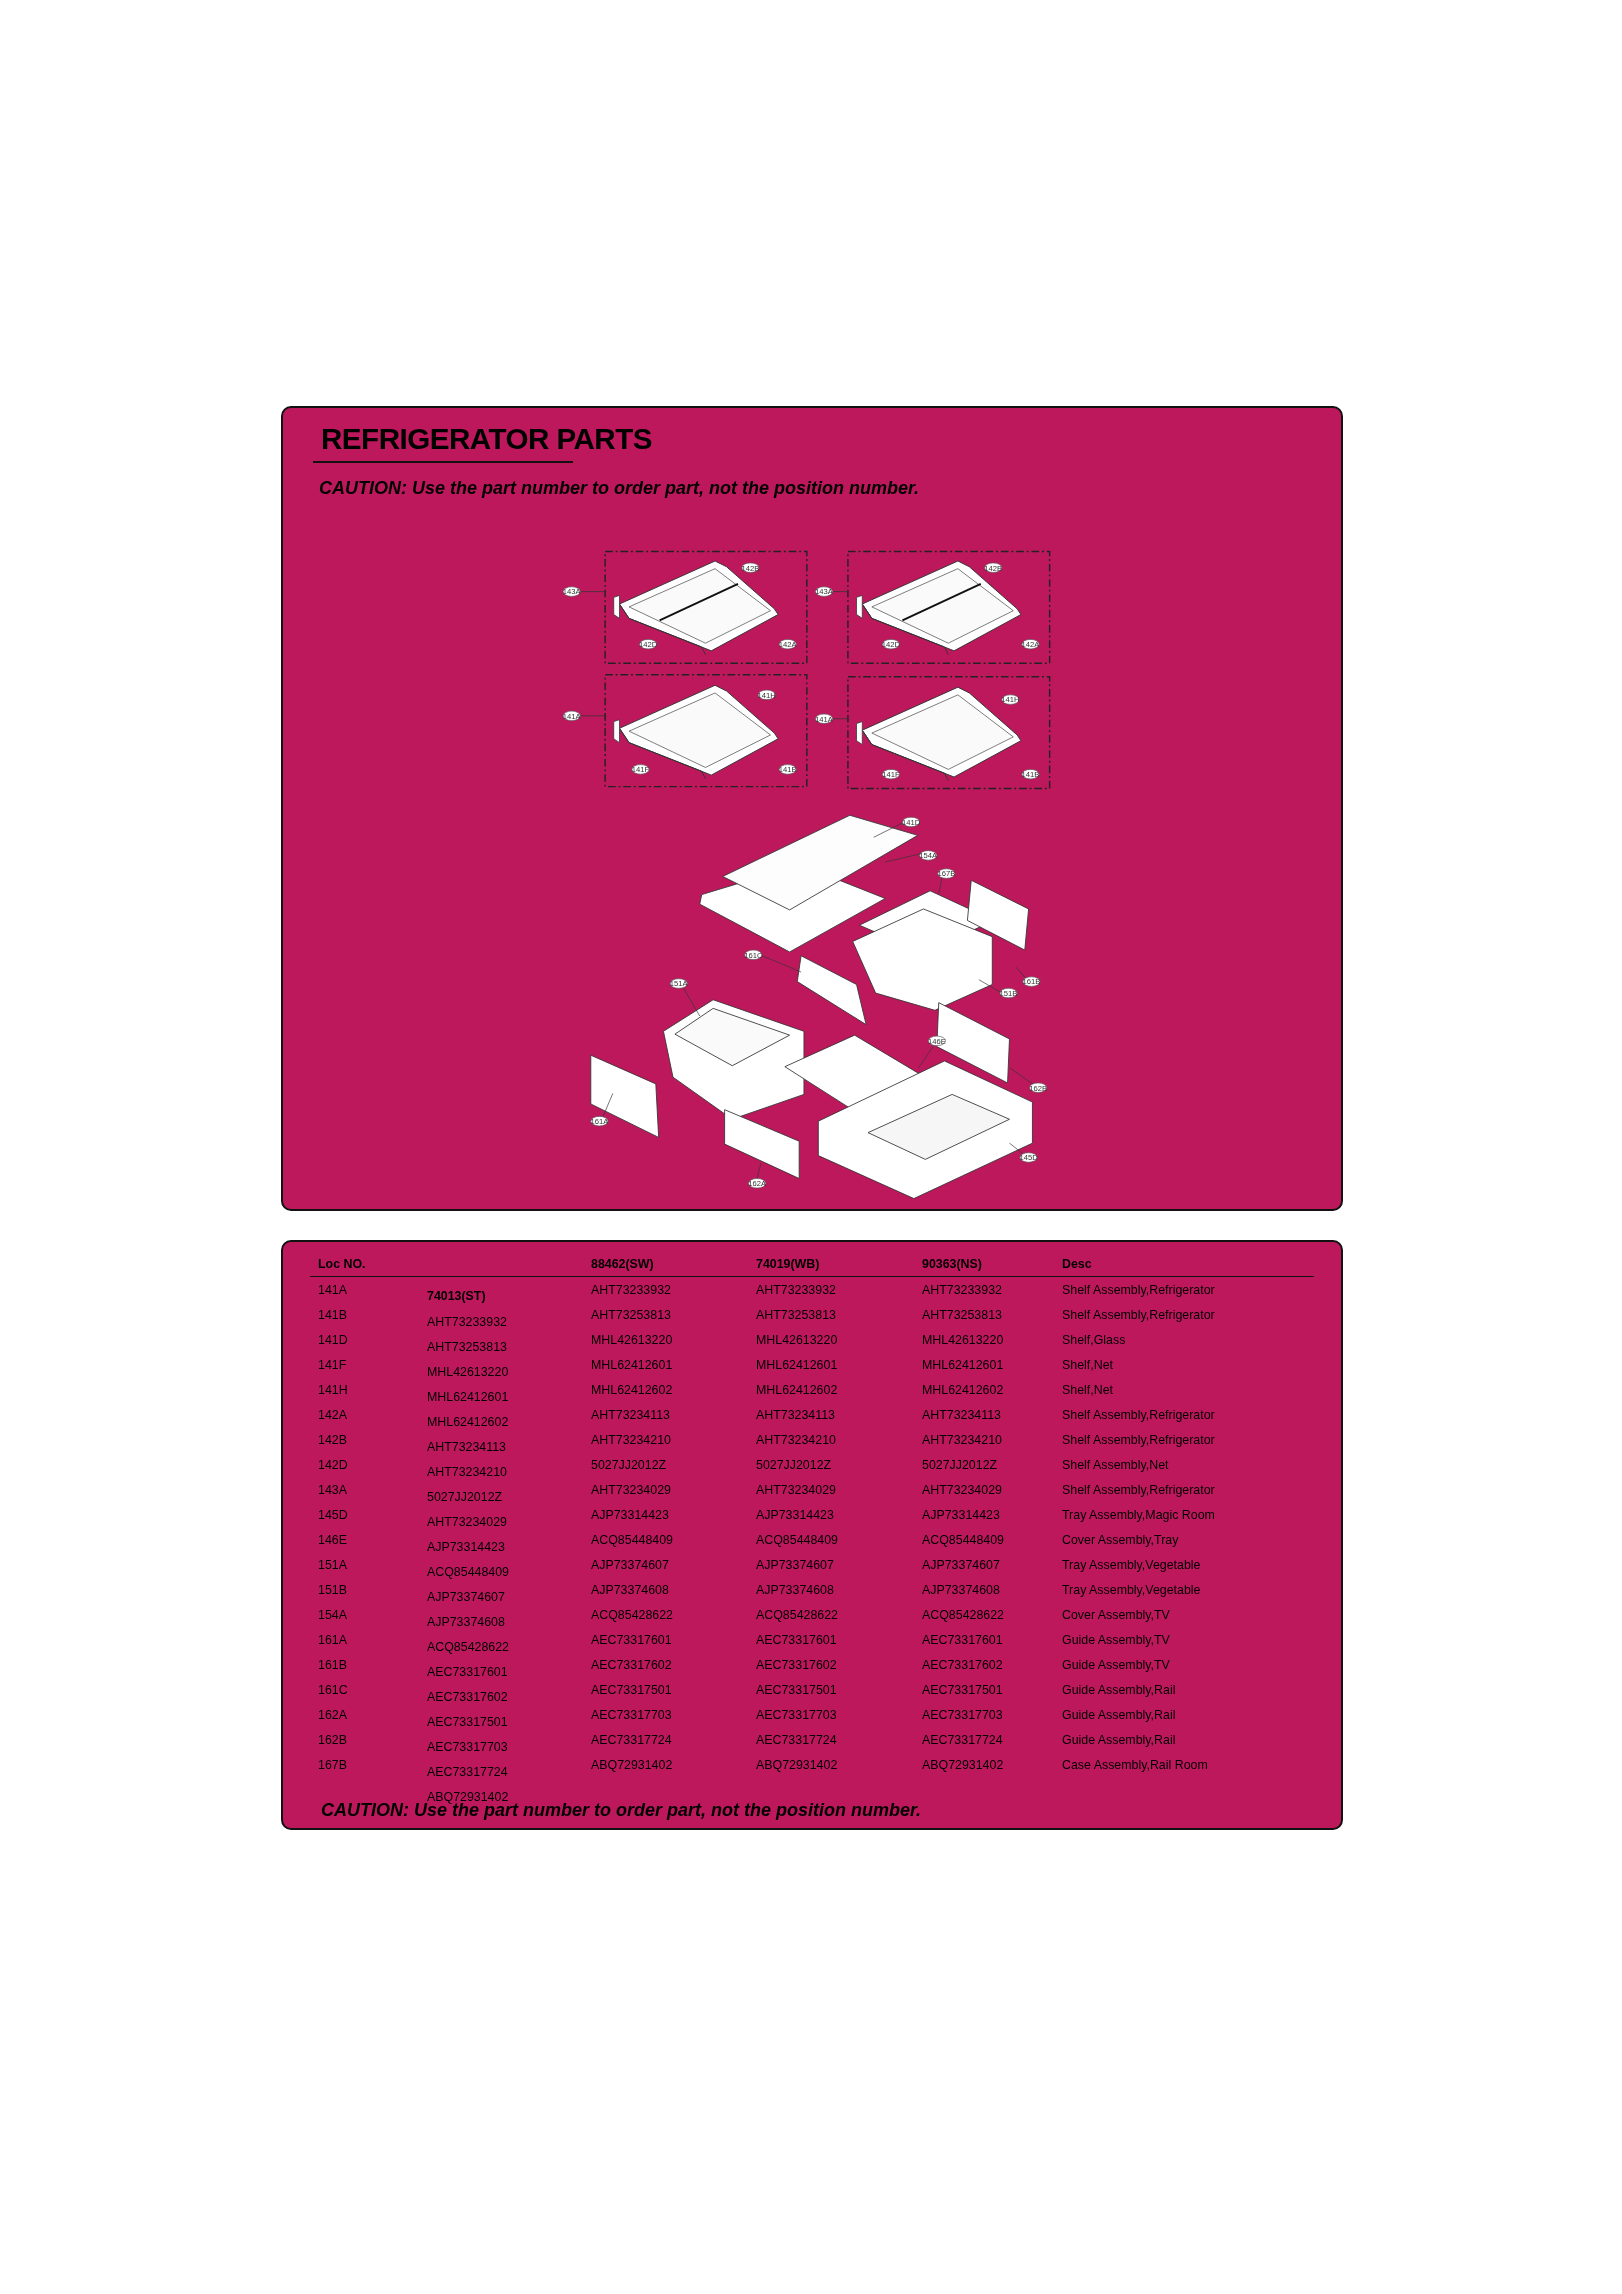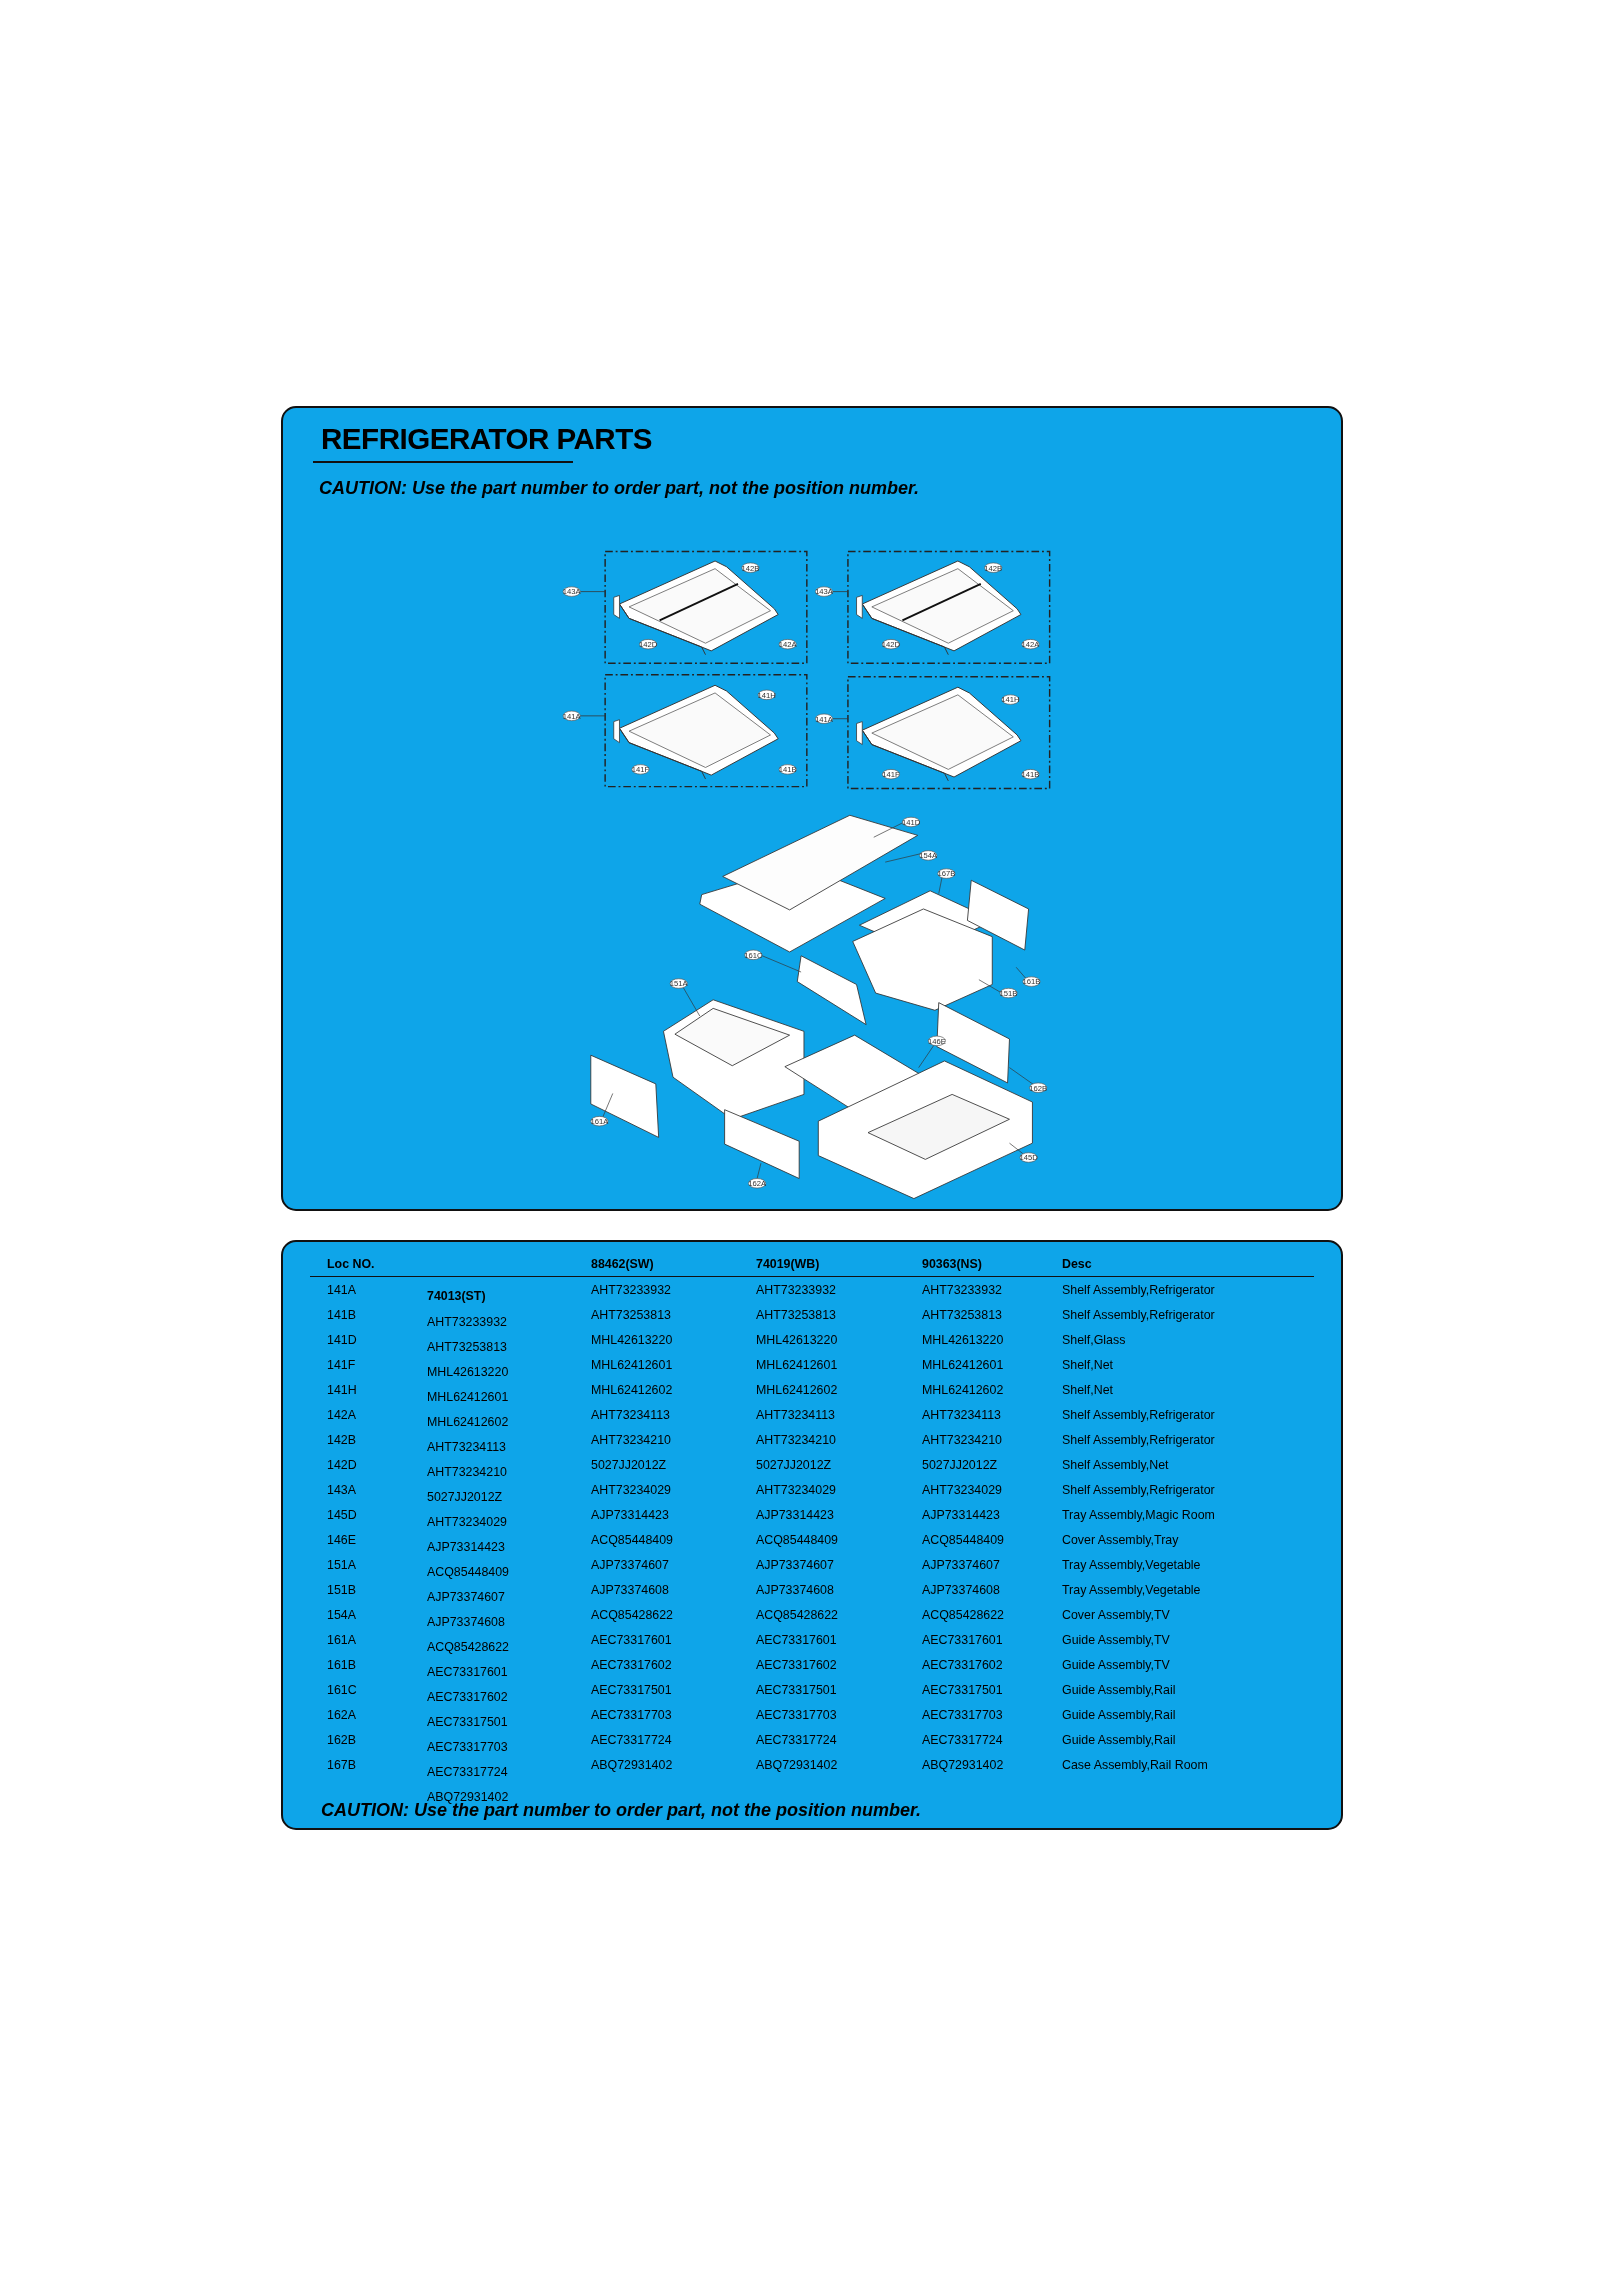--- a/index.html
+++ b/index.html
@@ -1,20 +1,20 @@
 <!DOCTYPE html>
 <html><head>
 <meta charset="utf-8">
 <style>
   html, body { margin:0; padding:0; background:#ffffff; }
   body { width:1622px; height:2294px; position:relative; overflow:hidden; font-family:"Liberation Sans", sans-serif; color:#000; }
 
   .panel {
     position:absolute; left:281px; width:1062px;
-    border:2.9px solid #111; border-radius:15px; box-sizing:border-box; background:#0ea5e9;
+    border:2.9px solid #111; border-radius:10px; box-sizing:border-box; background:#be185d;
   }
   #diagram-panel { top:406px; height:805px; }
   #table-panel { top:1240px; height:590px; }
 
   .title {
     position:absolute; left:38px; top:15.3px;
     font-family:"Liberation Sans", sans-serif; font-weight:bold; font-size:29px;
     letter-spacing:-0.5px; transform:scaleX(1.02); transform-origin:left;
   }
   .title-rule { position:absolute; left:30px; top:53px; width:260px; height:1.9px; background:#111; }
@@ -28,21 +28,21 @@
   .diagram { position:absolute; left:0; top:0; width:1062px; height:805px; }
   .diagram svg { position:absolute; left:0; top:0; }
   .callout-text { font-family:"Liberation Sans", sans-serif; font-size:8px; fill:#333; }
 
   
   .tbl { position:absolute; left:27px; top:13.4px; width:1004px; }
   .thead { position:relative; height:21px; border-bottom:1.9px solid #111; }
   .th { position:absolute; top:1.9px; font-weight:bold; font-size:12.4px; white-space:nowrap; }
   .row { position:relative; height:25px; }
   .td { position:absolute; top:5.7px; font-size:12.4px; white-space:nowrap; }
-  .c0 { left:17px; } .c1 { left:117px;margin-top:32px; } .c2 { left:281px; } .c3 { left:446px; } .c4 { left:612px; } .c5 { left:752px; }
+  .c0 { left:8px; } .c1 { left:117px;margin-top:32px; } .c2 { left:281px; } .c3 { left:446px; } .c4 { left:612px; } .c5 { left:752px; }
 </style>
 </head>
 <body>
 
 <div class="panel" id="diagram-panel">
   <div class="title">REFRIGERATOR PARTS</div>
   <div class="title-rule"></div>
   <div class="caution" id="caution-top">CAUTION: Use the part number to order part, not the position number.</div>
 
   <div class="diagram">

